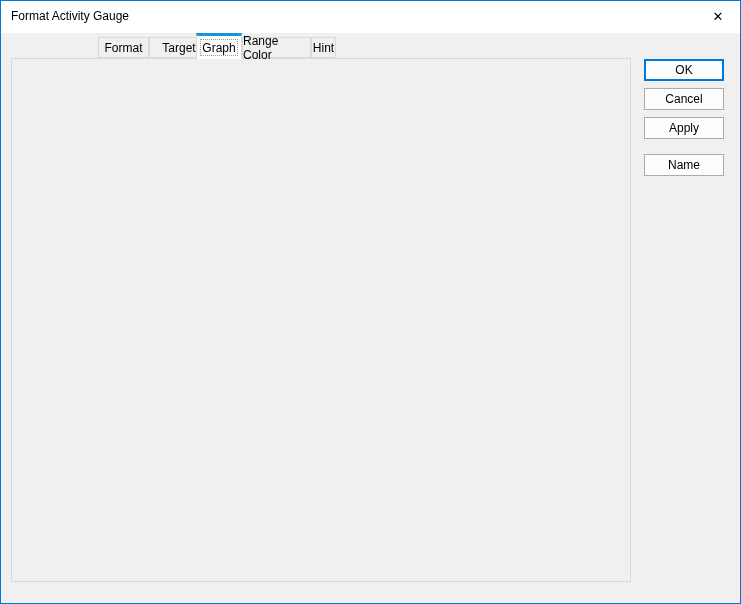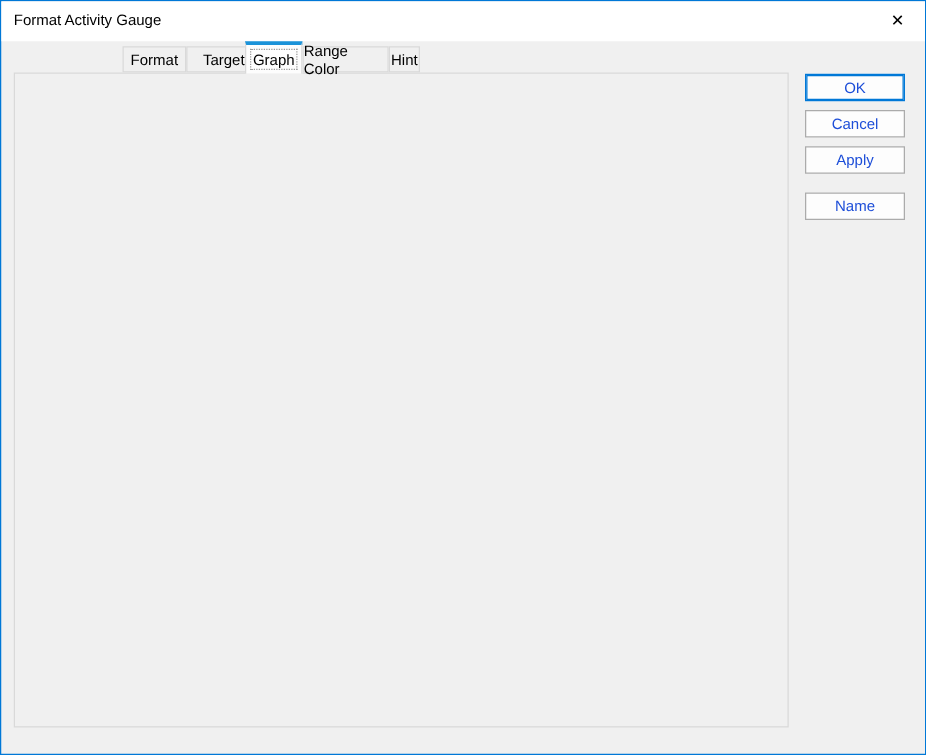--- a/index.html
+++ b/index.html
@@ -37,21 +37,21 @@
   .line-preview{height:0;border-top:2px solid #000;width:70px;margin-top:1px;}
   
   .radio{position:absolute;width:14px;height:14px;border:1px solid #8f8f8f;border-radius:50%;background:#fff;cursor:pointer;}
   .radio.checked::after{content:'';position:absolute;left:2px;top:2px;right:2px;bottom:2px;border-radius:50%;background:#30a0da;}
   .checkbox{position:absolute;width:13px;height:13px;border:1px solid #8f8f8f;background:#fff;cursor:pointer;}
   
   .sample-panel{position:absolute;left:425px;top:62px;width:193px;height:458px;background:#fdfdfd;border:1px solid #e3e3e3;}
   .sample-fieldset{position:absolute;left:2px;right:2px;top:8px;bottom:2px;border:1px solid #e0e0e0;}
   .sample-legend{position:absolute;top:1px;left:6px;background:#fdfdfd;padding:0 3px;font-size:12px;color:#000;}
   
-  .btn{position:absolute;left:643px;width:80px;height:22px;background:#fdfdfd;border:1px solid #ababab;font-size:12px;color:#1d4ed8;display:flex;align-items:center;justify-content:center;cursor:pointer;}
+  .btn{position:absolute;left:643px;width:80px;height:22px;background:#fdfdfd;border:1px solid #ababab;font-size:12px;color:#000000;display:flex;align-items:center;justify-content:center;cursor:pointer;}
   .btn.default{border:1px solid #0078d7;box-shadow:inset 0 0 0 1px #0078d7;}
   .icon-svg{display:block;}
 </style>
 </head>
 <body>
 
 <div class="window">
 
   <div class="titlebar">
     <span class="title-text">Format Activity Gauge</span>

